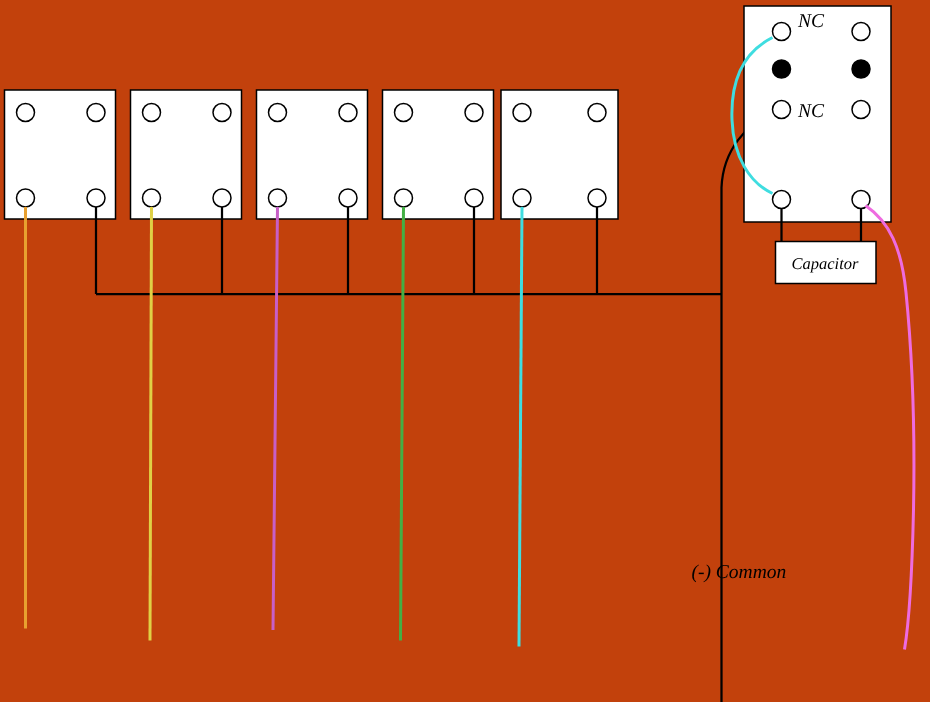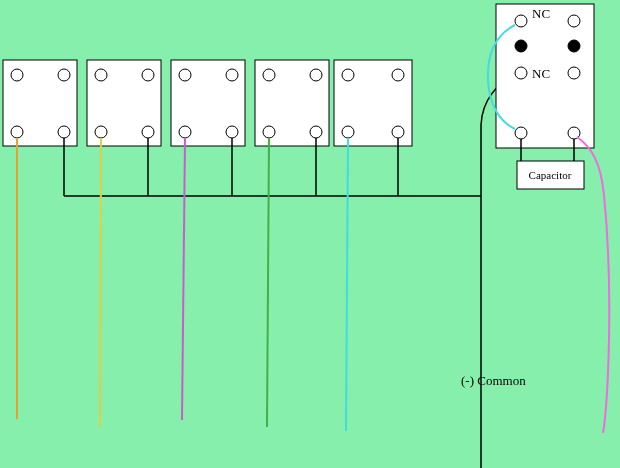--- a/index.html
+++ b/index.html
@@ -4,22 +4,23 @@
 <style>
   html, body {
     margin: 0;
     padding: 0;
     background: #ffffff;
   }
   .canvas {
     position: relative;
     width: 620px;
     height: 468px;
-    background: #86efac;
+    background: #c2410c;
     overflow: hidden;
+    font-style: italic;
   }
   svg { display: block; }
   text {
     font-family: "Liberation Serif", serif;
     fill: #000000;
   }
   .lbl      { font-size: 13px; }
   .lbl-cap  { font-size: 11px; }
 </style>
 </head>

